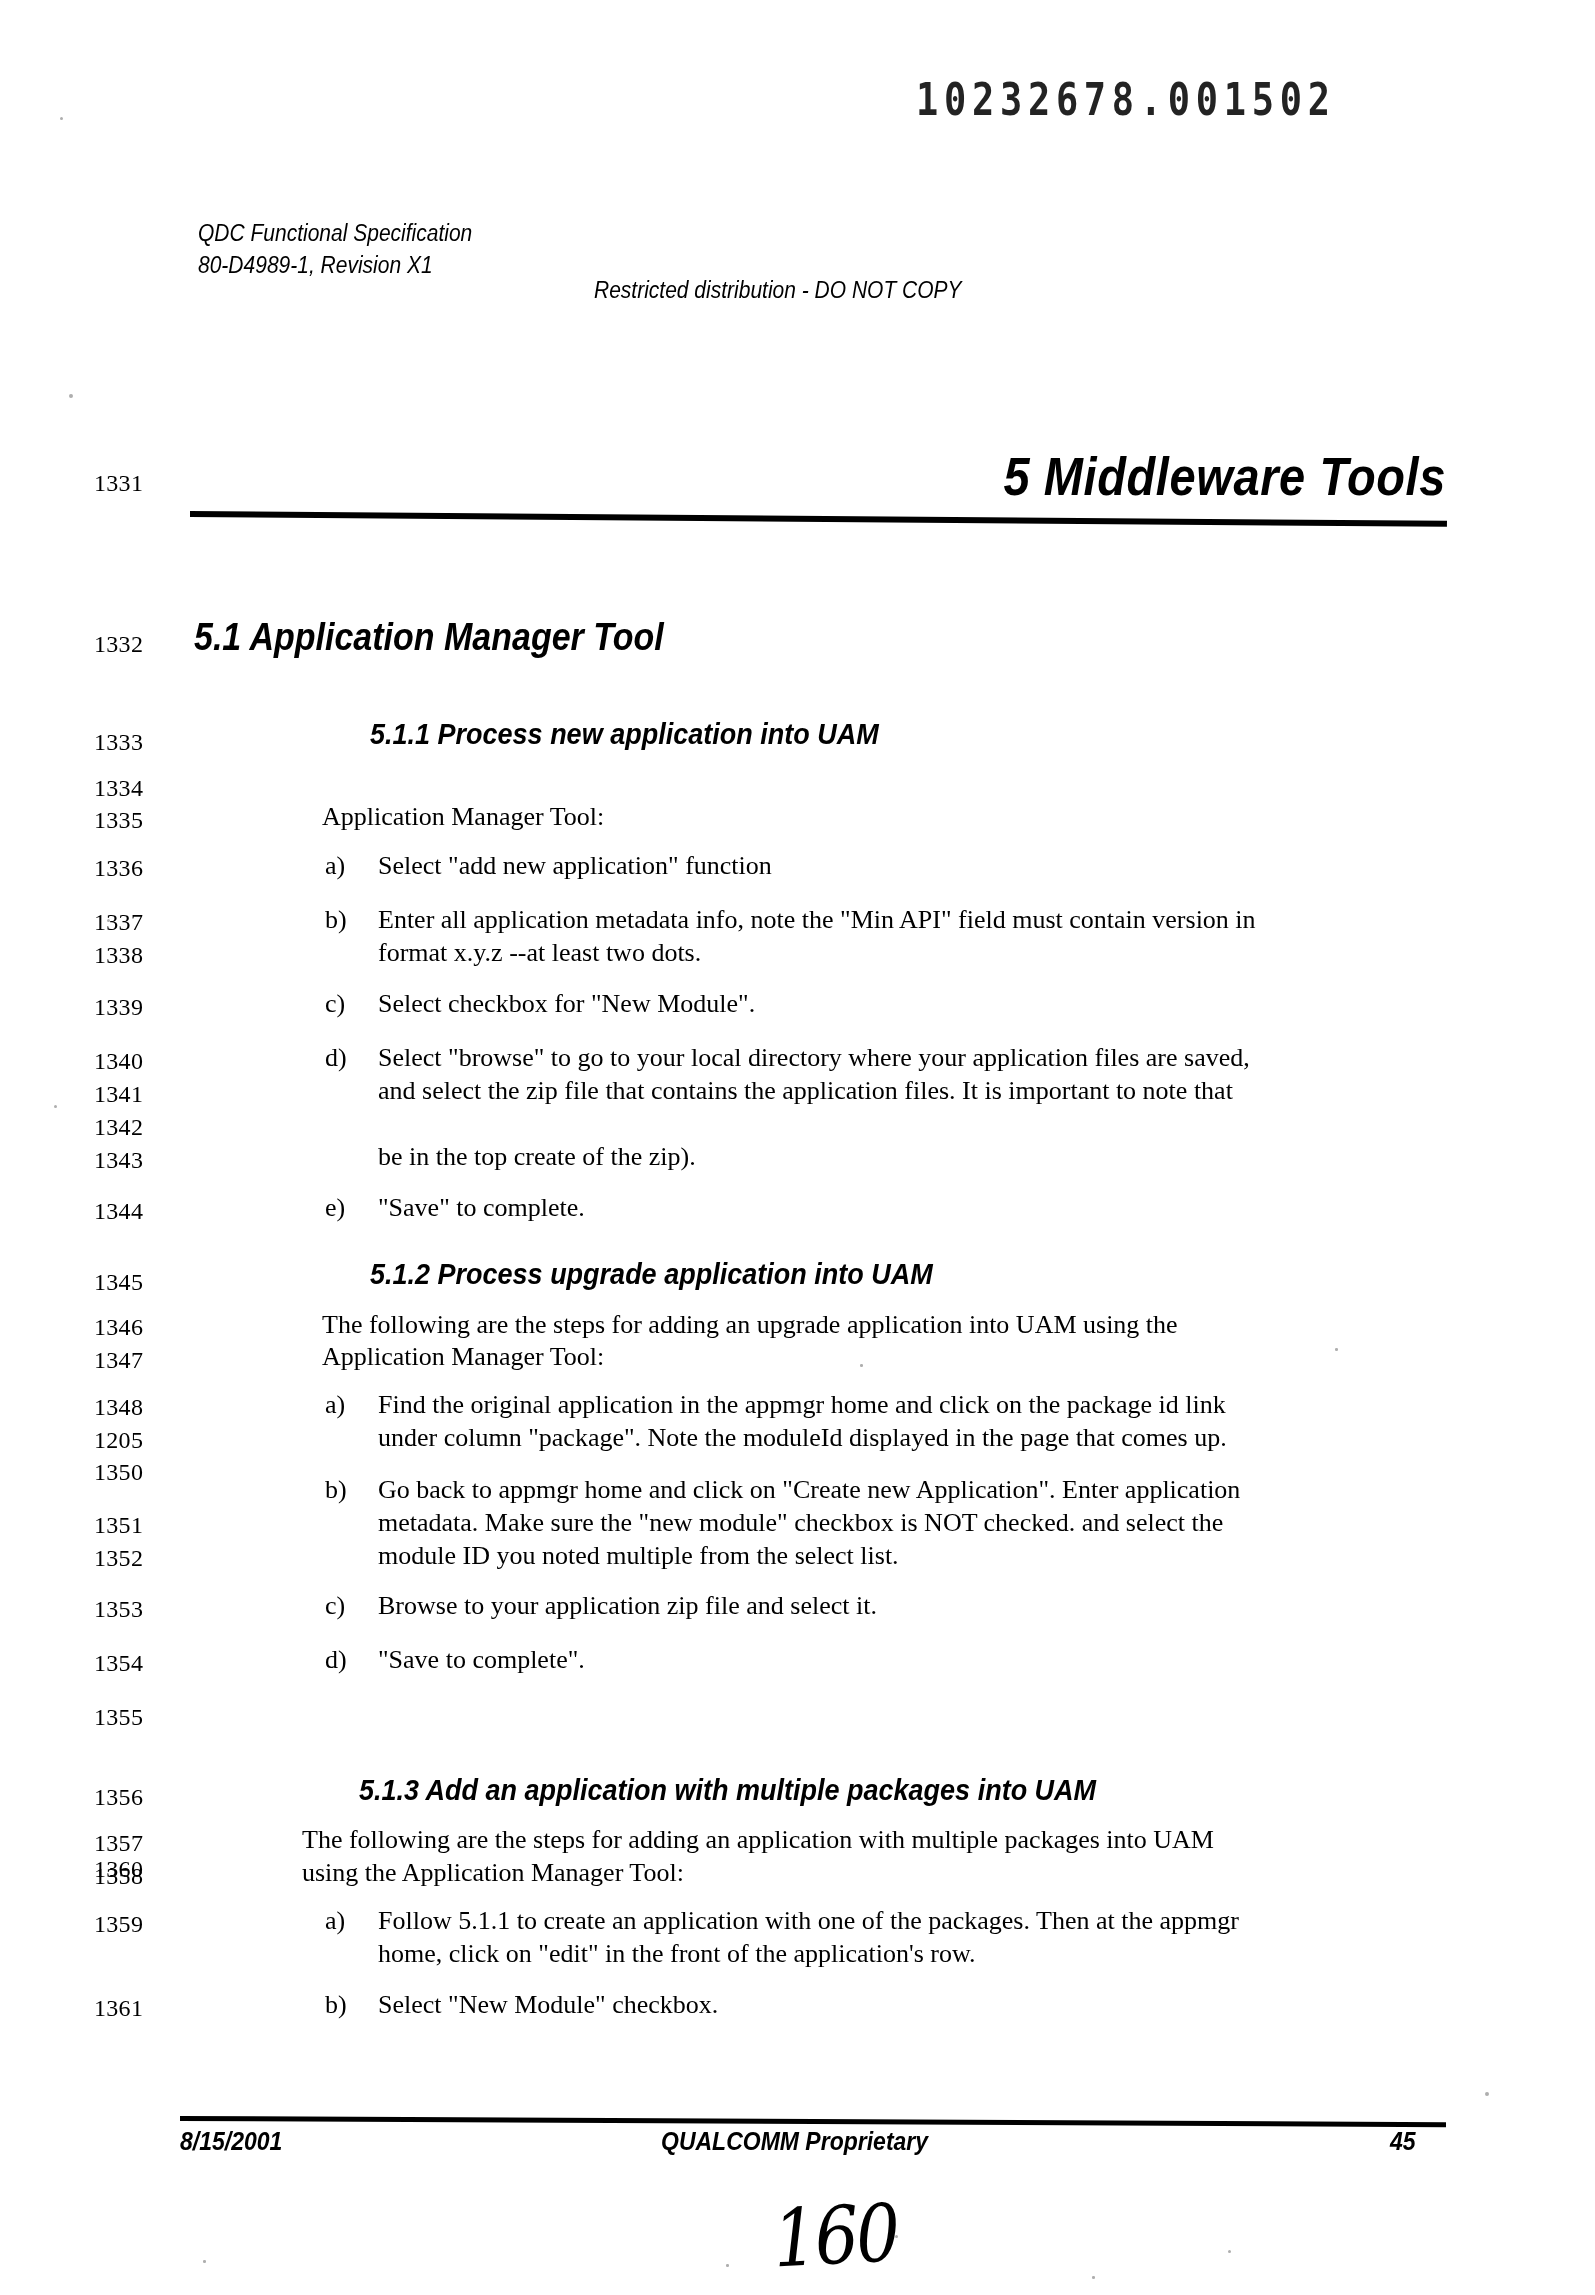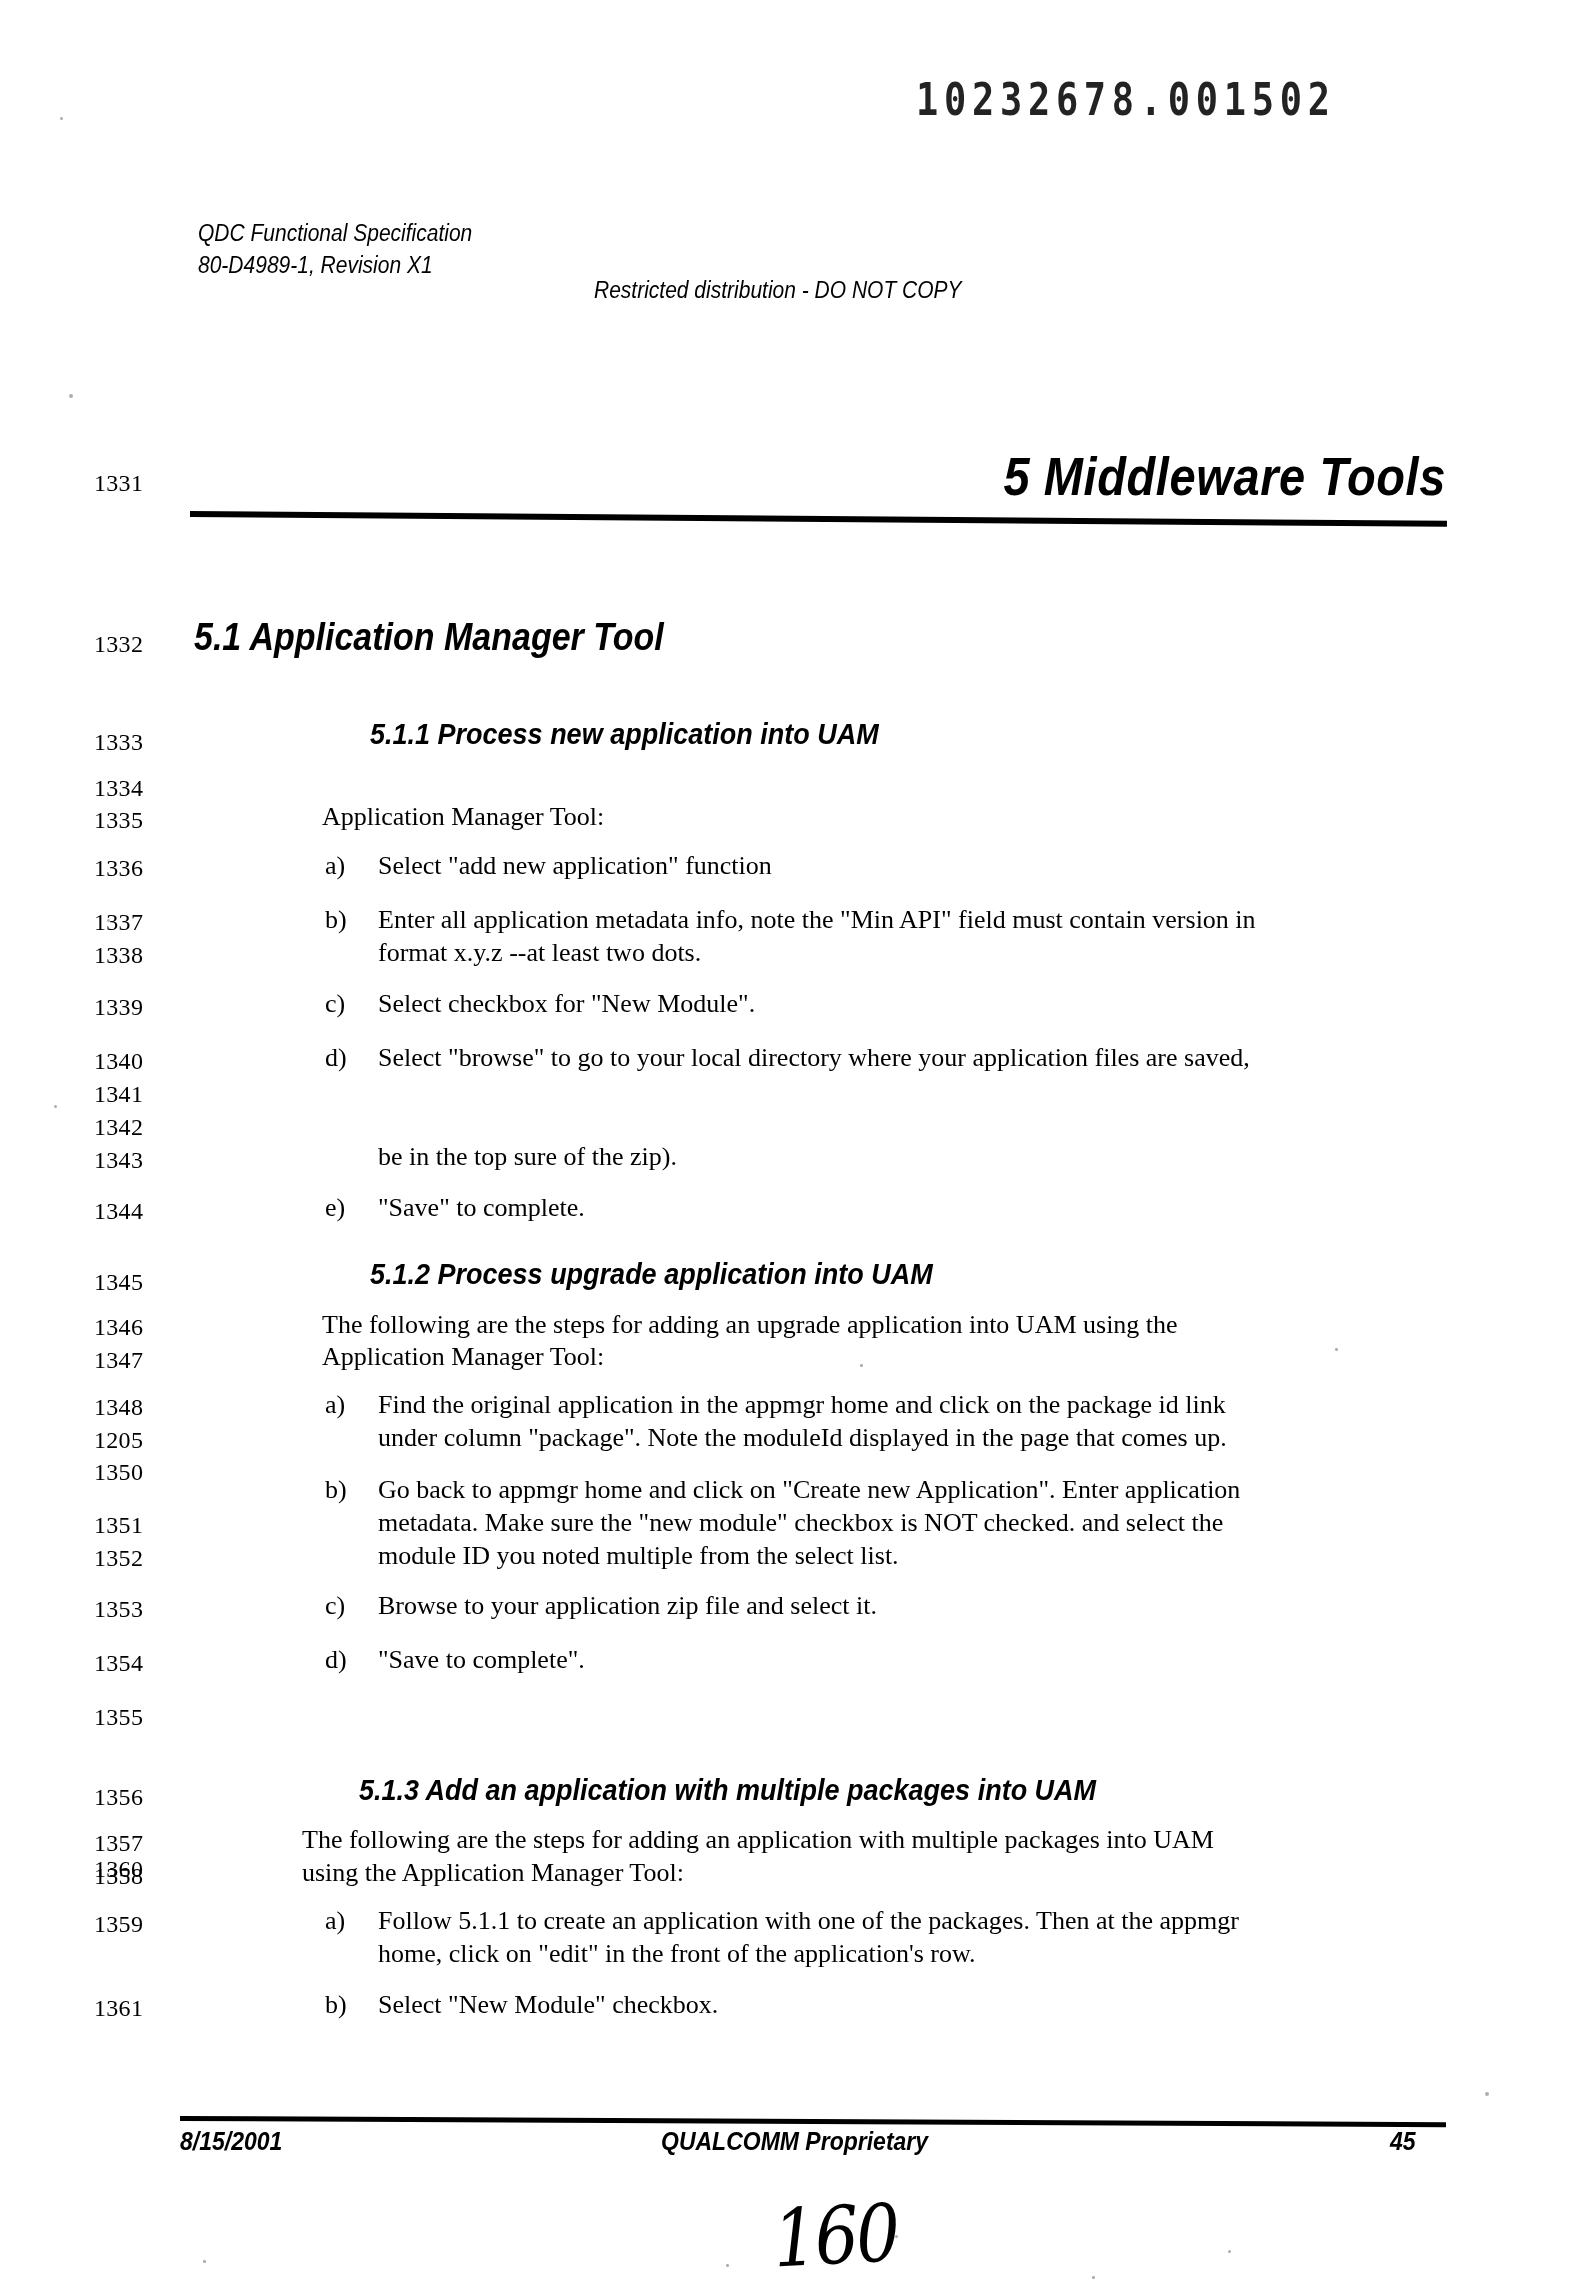--- a/index.html
+++ b/index.html
@@ -229,23 +229,24 @@
   <div class="li-t" style="top:940px">format x.y.z --at least two dots.</div>
 
   <div class="ln" style="top:995px">1339</div>
   <div class="li-m" style="top:991px">c)</div>
   <div class="li-t" style="top:991px">Select checkbox for "New Module".</div>
 
   <div class="ln" style="top:1049px">1340</div>
   <div class="li-m" style="top:1045px">d)</div>
   <div class="li-t" style="top:1045px">Select "browse" to go to your local directory where your application files are saved,</div>
   <div class="ln" style="top:1082px">1341</div>
+  <div class="li-t" style="top:1078px">and select the zip file that contains the application files. It is important to note that</div>
   <div class="ln" style="top:1115px">1342</div>
   <div class="ln" style="top:1148px">1343</div>
-  <div class="li-t" style="top:1144px">be in the top sure of the zip).</div>
+  <div class="li-t" style="top:1144px">be in the top create of the zip).</div>
 
   <div class="ln" style="top:1199px">1344</div>
   <div class="li-m" style="top:1195px">e)</div>
   <div class="li-t" style="top:1195px">"Save" to complete.</div>
 
   <div class="ln" style="top:1270px">1345</div>
   <div class="h3" style="top:1258px">5.1.2 Process upgrade application into UAM</div>
 
   <div class="ln" style="top:1315px">1346</div>
   <div class="body-t" style="top:1312px">The following are the steps for adding an upgrade application into UAM using the</div>

